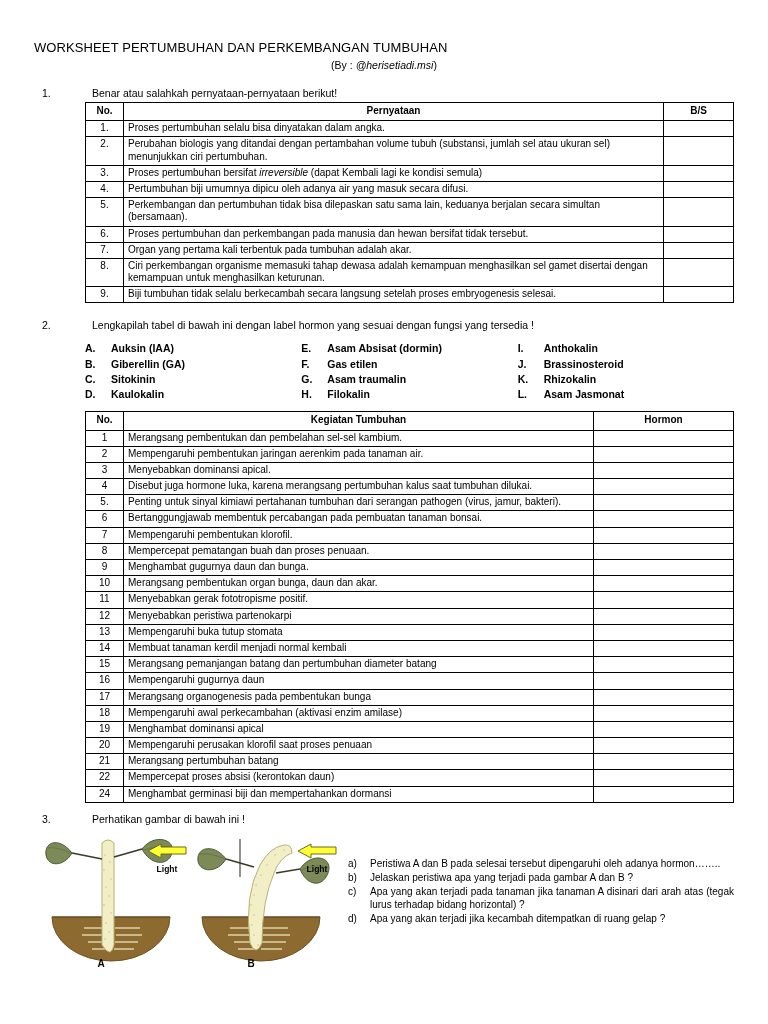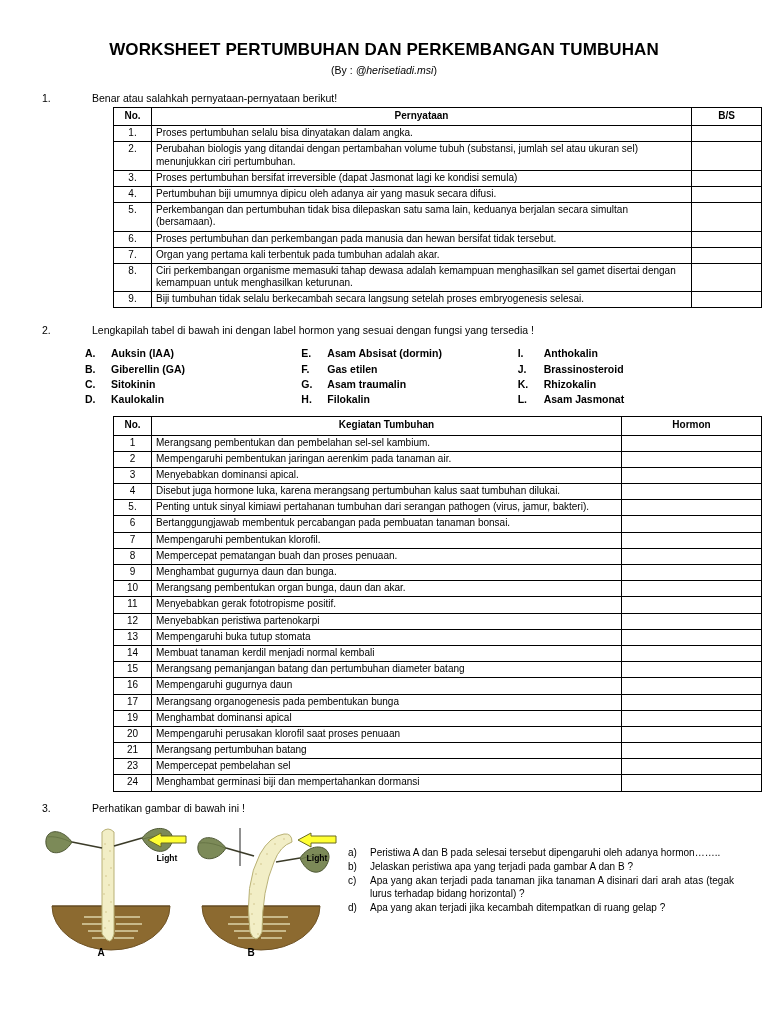--- a/index.html
+++ b/index.html
@@ -9,61 +9,61 @@
     background:#ffffff;
     font-family:"Liberation Sans", sans-serif;
     color:#000;
     position:relative;
     overflow:hidden;
   }
   .page { padding: 30px 34px 0 34px; }
 
   
   .doc-title {
-    text-align:center;
-    font-size:17px;
-    font-weight:bold;
+    text-align:left;
+    font-size:13px;
+    font-weight:normal;
     letter-spacing:.1px;
     margin:10px 0 0 0;
   }
   .doc-subtitle {
     text-align:center;
     font-size:10.5px;
     font-weight:normal;
     margin:4px 0 0 0;
   }
   .doc-subtitle .handle { font-style:italic; }
 
   
   .qblock { margin-top:16px; }
   .qline { display:flex; align-items:flex-start; font-size:10.5px; }
   .qnum { width:34px; flex:0 0 34px; padding-left:8px; }
   .qtext { flex:1;margin-left:24px; }
 
   
   table.wt {
     border-collapse:collapse;
-    margin:3px 0 0 79px;
+    margin:3px 0 0 51px;
     width:649px;
     font-size:10px;
     table-layout:fixed;
   }
   table.wt th, table.wt td {
     border:1px solid #000;
     padding:1px 4px 2px 4px;
     vertical-align:top;
     line-height:1.22;
   }
   table.wt th { text-align:center; font-weight:bold; padding:2px 4px 3px; }
   table.wt td.num { text-align:center; padding-left:0; padding-right:0; }
   table.wt td.blank { }
   .c-no   { width:38px; }
   .c-bs   { width:70px; }
   .c-horm { width:140px; }
-  .ital { }
+  .ital { font-style:italic; }
 
   
   .opts {
     display:flex;
     margin:10px 0 0 51px;
     font-size:10.5px;
     font-weight:bold;
   }
   .opts-col { width:217px; }
   .opt { display:flex; line-height:1.45; }
@@ -130,21 +130,21 @@
           <td>Proses pertumbuhan selalu bisa dinyatakan dalam angka.</td>
           <td class="blank"></td>
         </tr>
         <tr>
           <td class="num">2.</td>
           <td>Perubahan biologis yang ditandai dengan pertambahan volume tubuh (substansi, jumlah sel atau ukuran sel) menunjukkan ciri pertumbuhan.</td>
           <td class="blank"></td>
         </tr>
         <tr>
           <td class="num">3.</td>
-          <td><span>Proses pertumbuhan bersifat </span><span class="ital">irreversible</span><span> (dapat Jasmonat lagi ke kondisi semula)</span></td>
+          <td><span>Proses pertumbuhan bersifat </span><span class="ital">irreversible</span><span> (dapat Kembali lagi ke kondisi semula)</span></td>
           <td class="blank"></td>
         </tr>
         <tr>
           <td class="num">4.</td>
           <td>Pertumbuhan biji umumnya dipicu oleh adanya air yang masuk secara difusi.</td>
           <td class="blank"></td>
         </tr>
         <tr>
           <td class="num">5.</td>
           <td>Perkembangan dan pertumbuhan tidak bisa dilepaskan satu sama lain, keduanya berjalan secara simultan (bersamaan).</td>
@@ -330,37 +330,42 @@
             <td class="num">16</td>
             <td>Mempengaruhi gugurnya daun</td>
             <td class="blank"></td>
           </tr>
         <tr>
             <td class="num">17</td>
             <td>Merangsang organogenesis pada pembentukan bunga</td>
             <td class="blank"></td>
           </tr>
         <tr>
+            <td class="num">18</td>
+            <td>Mempengaruhi awal perkecambahan (aktivasi enzim amilase)</td>
+            <td class="blank"></td>
+          </tr>
+        <tr>
             <td class="num">19</td>
             <td>Menghambat dominansi apical</td>
             <td class="blank"></td>
           </tr>
         <tr>
             <td class="num">20</td>
             <td>Mempengaruhi perusakan klorofil saat proses penuaan</td>
             <td class="blank"></td>
           </tr>
         <tr>
             <td class="num">21</td>
             <td>Merangsang pertumbuhan batang</td>
             <td class="blank"></td>
           </tr>
         <tr>
-            <td class="num">23</td>
-            <td>Mempercepat pembelahan sel</td>
+            <td class="num">22</td>
+            <td>Mempercepat proses absisi (kerontokan daun)</td>
             <td class="blank"></td>
           </tr>
         <tr>
             <td class="num">24</td>
             <td>Menghambat germinasi biji dan mempertahankan dormansi</td>
             <td class="blank"></td>
           </tr>
       </tbody>
     </table>
   </div>

